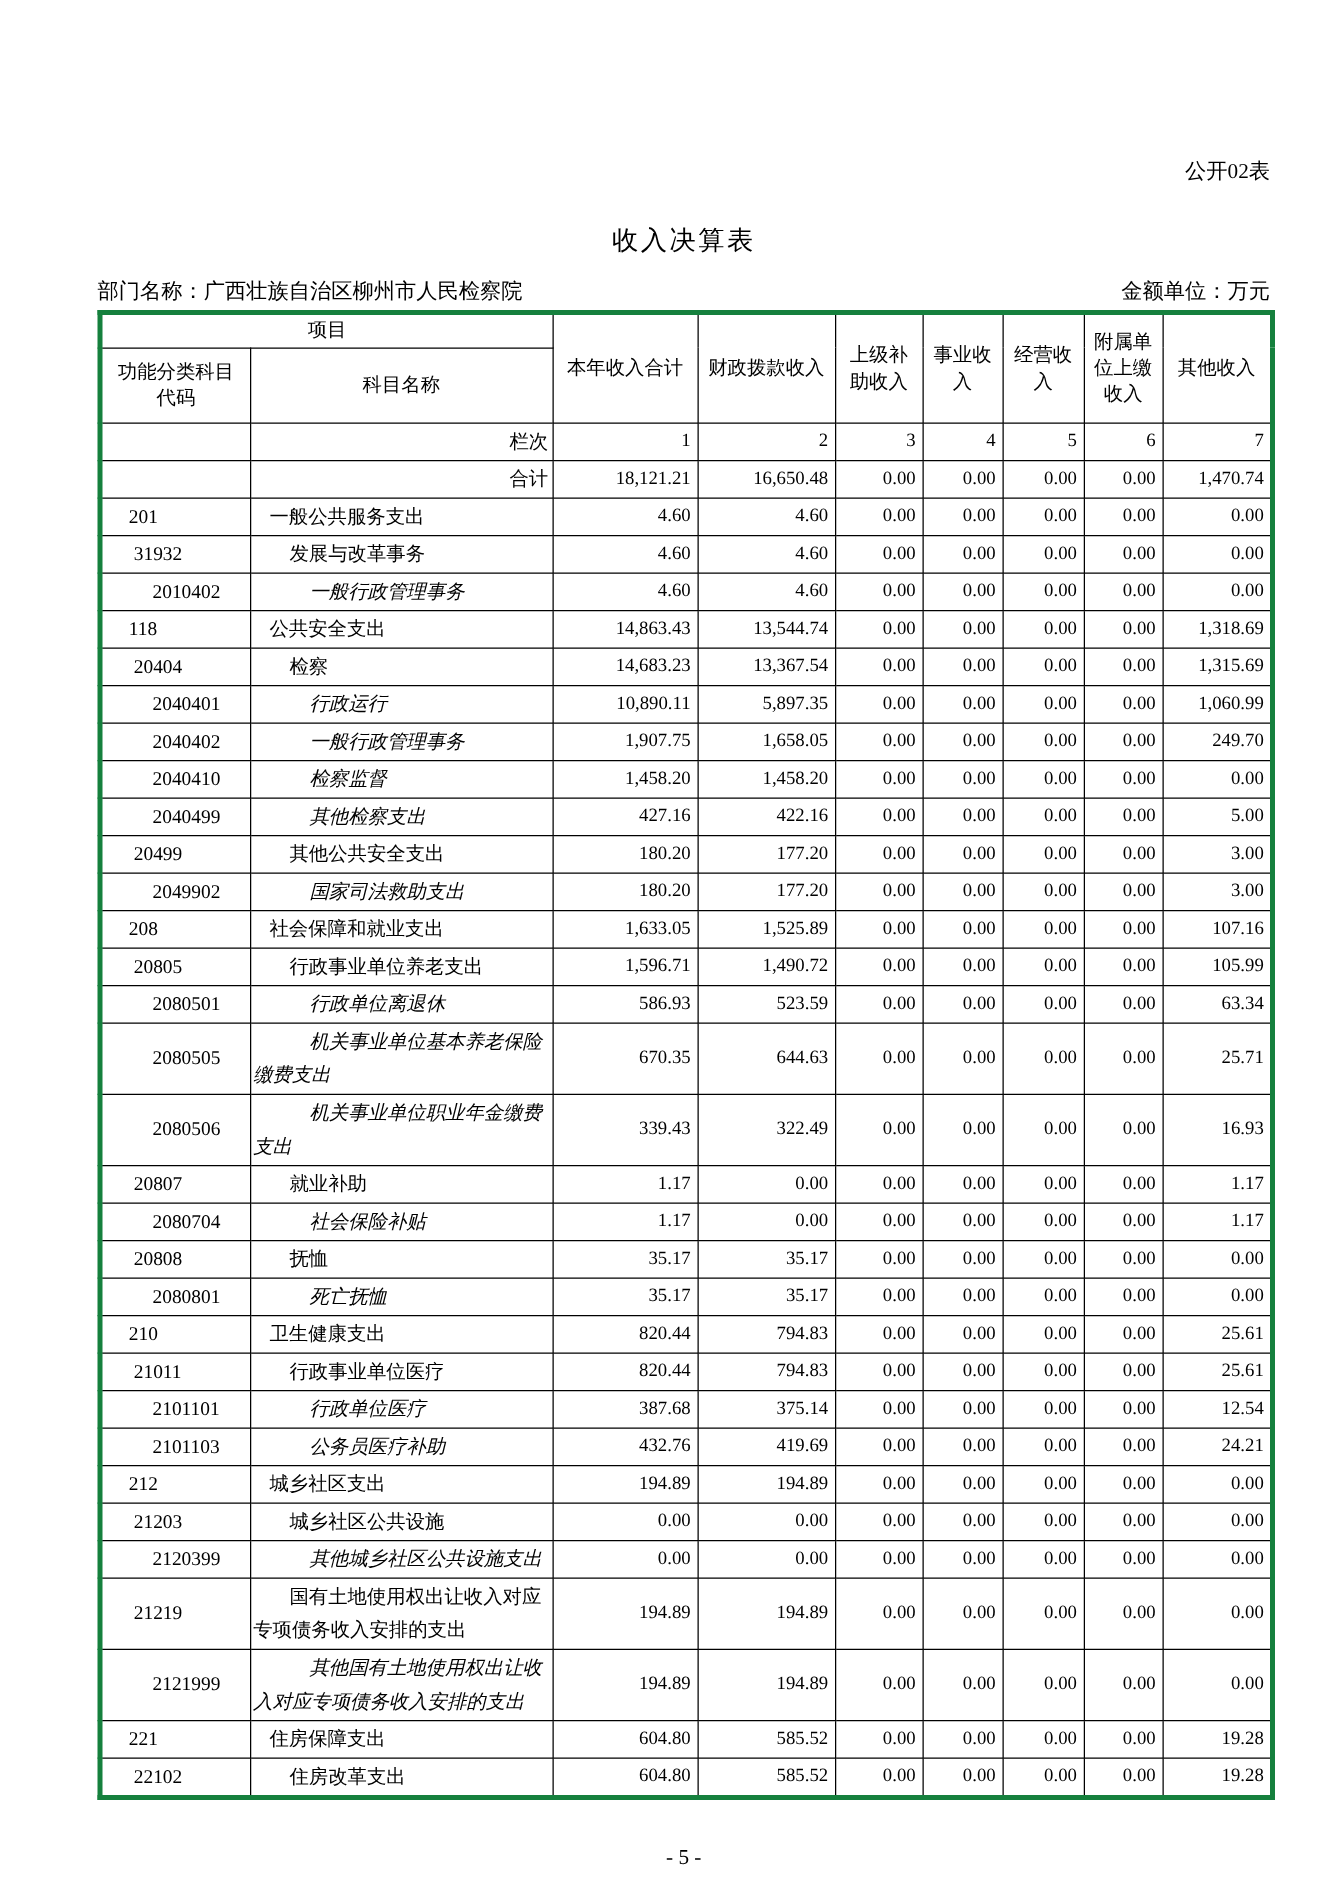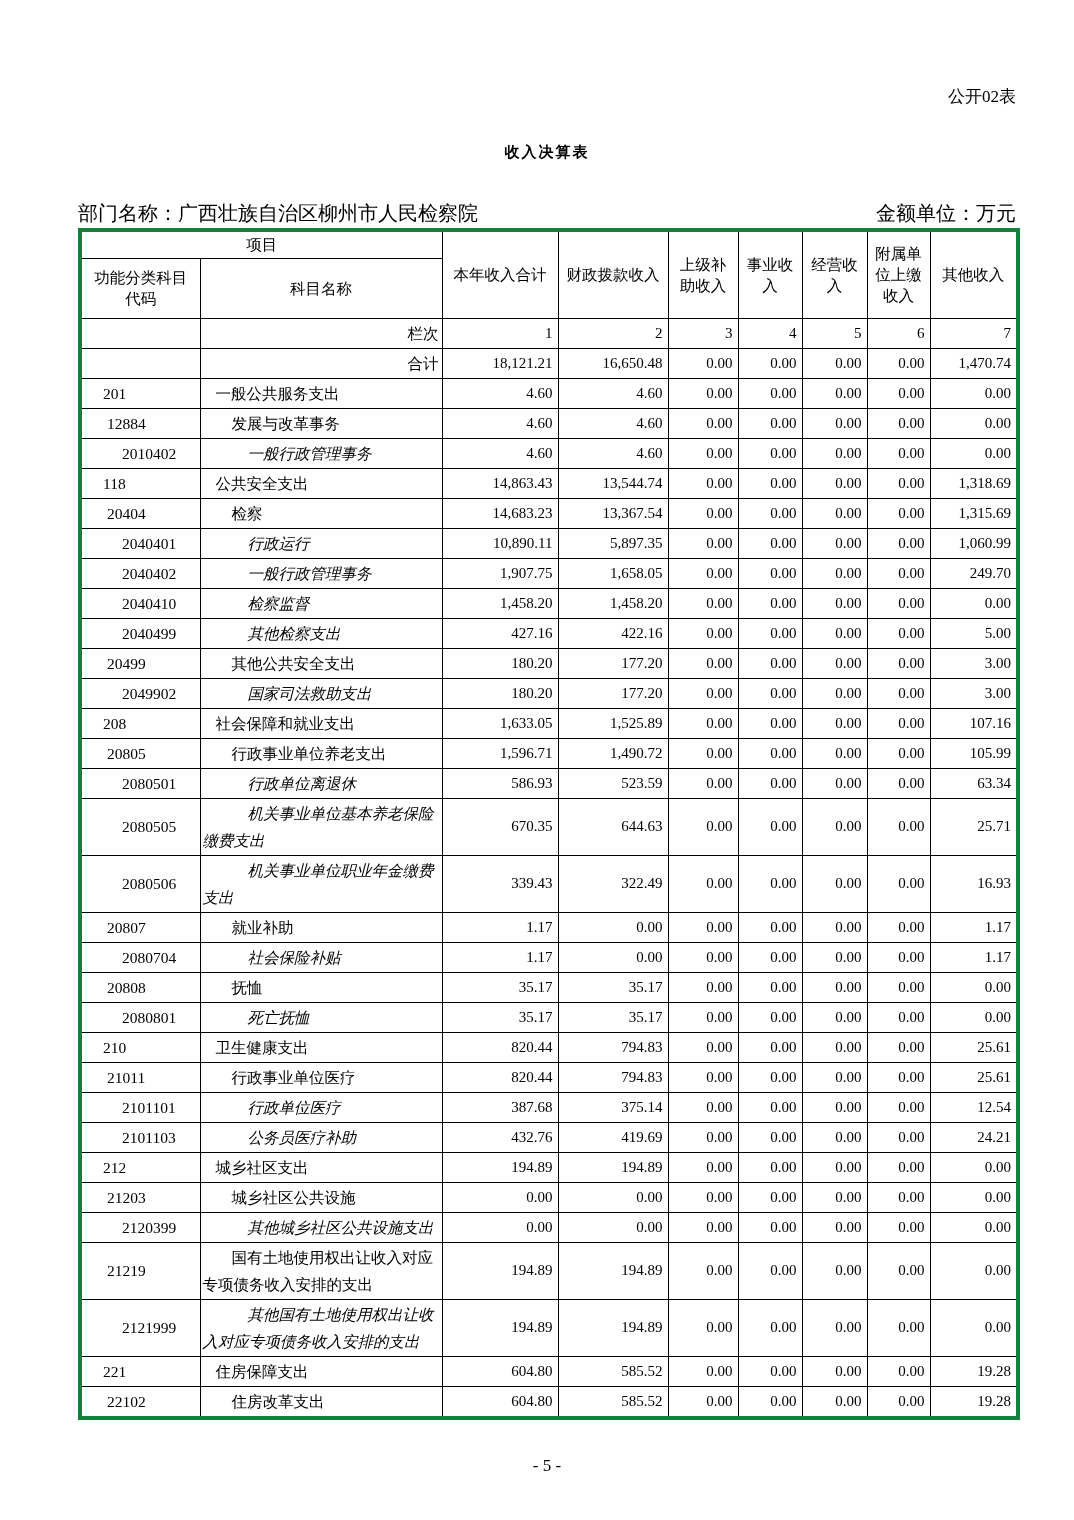--- a/index.html
+++ b/index.html
@@ -14,36 +14,37 @@
     box-sizing:border-box;
     padding:86px 58px 0 78px;
     background:#fff;
     overflow:hidden;
   }
   .form-code {
     text-align:right;
     font-size:17px;
     line-height:22px;
     height:22px;
+    margin-top:40px;
   }
   .title {
     margin:30px 0 0 0;
     text-align:center;
-    font-size:15px;
-    font-weight:bold;
+    font-size:21px;
+    font-weight:normal;
     letter-spacing:2px;
     line-height:28px;
   }
   .meta {
     display:flex;
     justify-content:space-between;
     align-items:flex-end;
-    font-size:20px;
+    font-size:17px;
     line-height:22px;
-    margin-top:36px;
+    margin-top:16px;
     margin-bottom:4px;
   }
   table.revenue {
     border-collapse:collapse;
     table-layout:fixed;
     width:938px;
     border:4px solid #15803d;
   }
   .revenue th, .revenue td {
     border:1px solid #000;
@@ -150,21 +151,21 @@
           <td class="name lvl1">一般公共服务支出</td>
           <td class="num">4.60</td>
           <td class="num">4.60</td>
           <td class="num">0.00</td>
           <td class="num">0.00</td>
           <td class="num">0.00</td>
           <td class="num">0.00</td>
           <td class="num">0.00</td>
         </tr>
         <tr>
-          <td class="code lvl2">12884</td>
+          <td class="code lvl2">31932</td>
           <td class="name lvl2">发展与改革事务</td>
           <td class="num">4.60</td>
           <td class="num">4.60</td>
           <td class="num">0.00</td>
           <td class="num">0.00</td>
           <td class="num">0.00</td>
           <td class="num">0.00</td>
           <td class="num">0.00</td>
         </tr>
         <tr>

